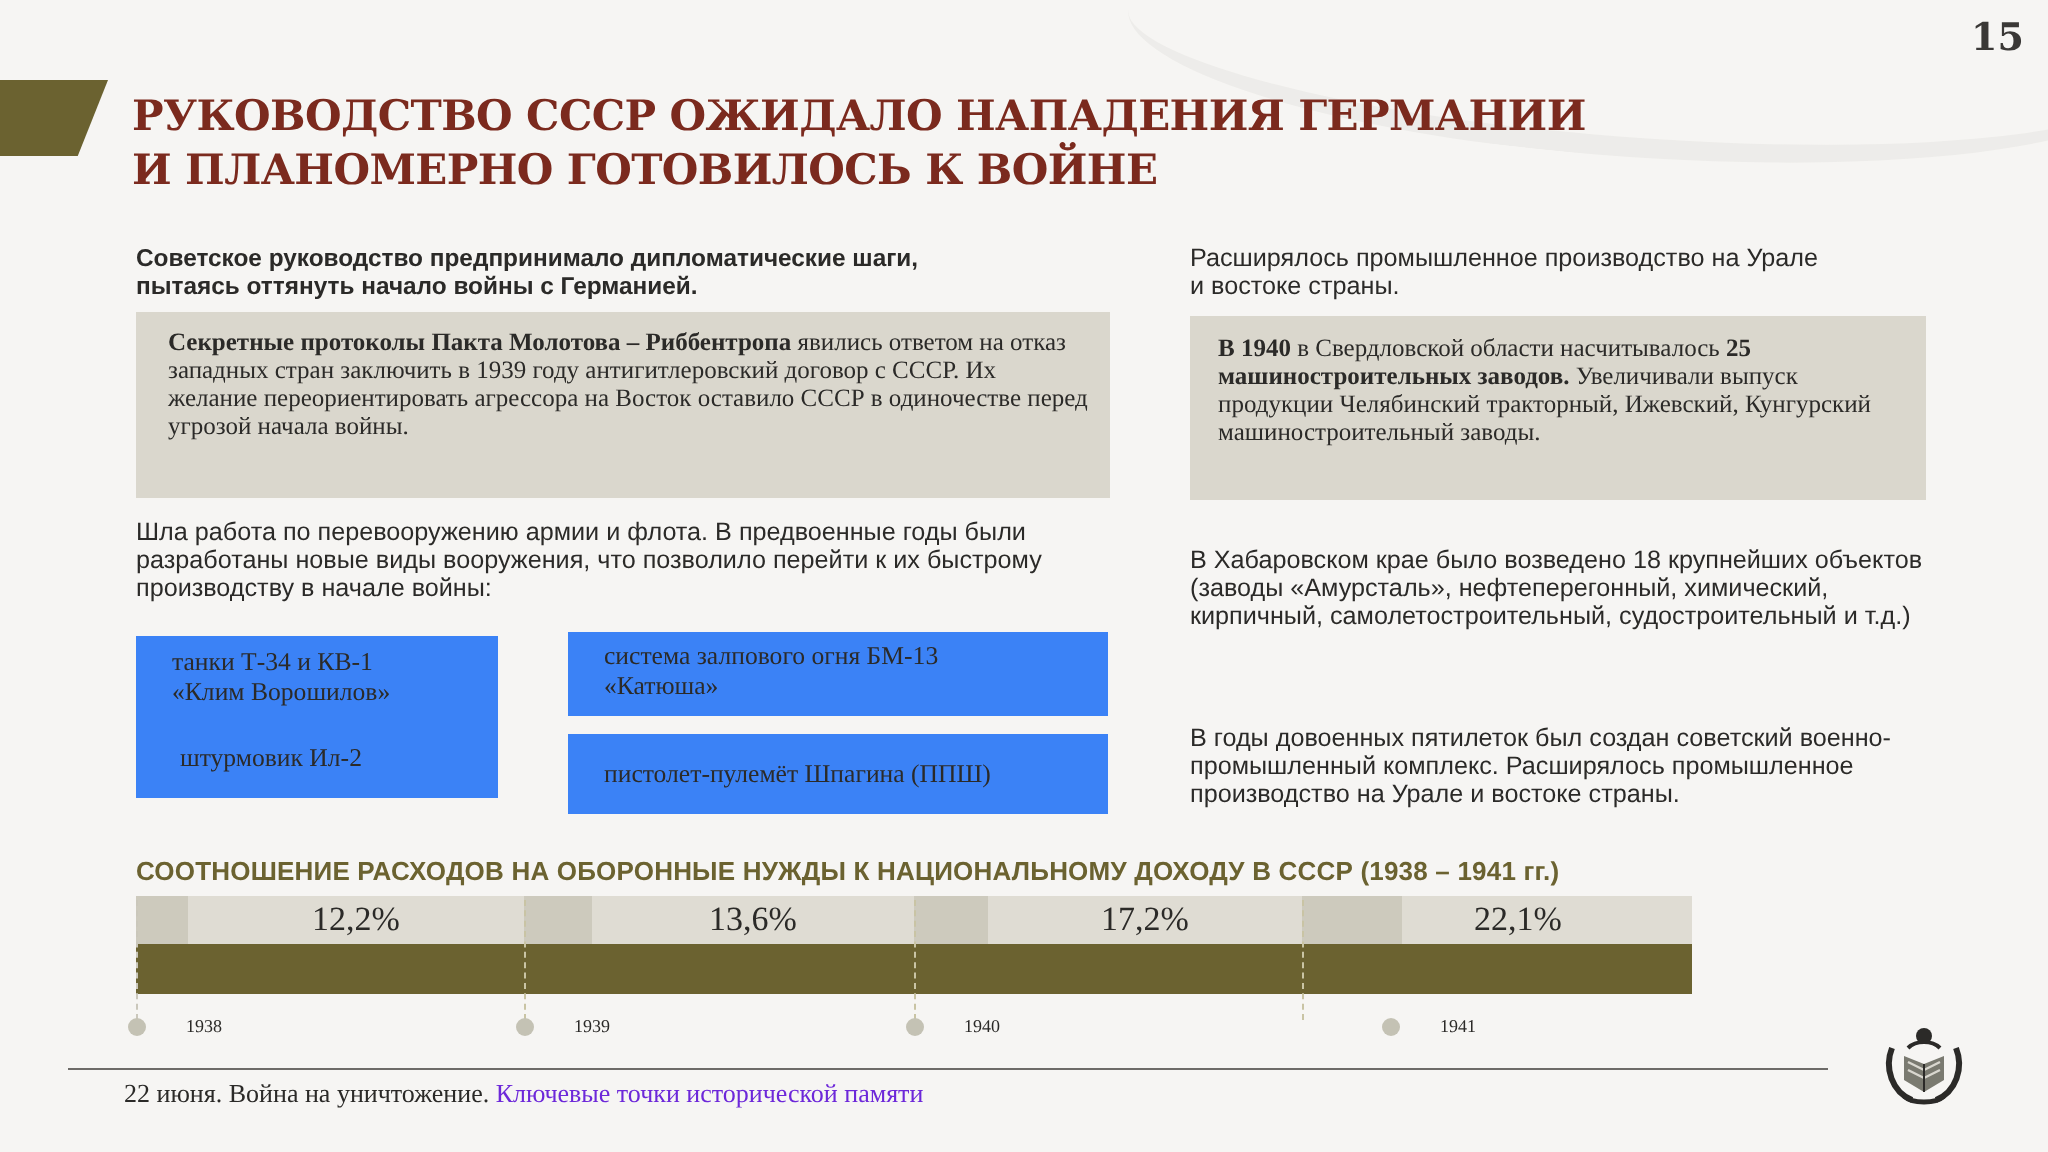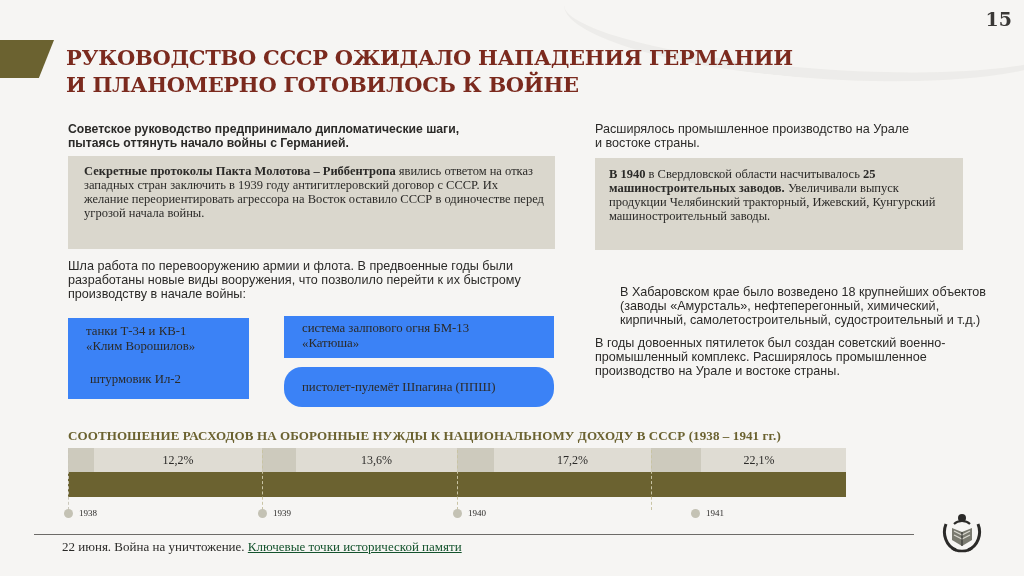--- a/index.html
+++ b/index.html
@@ -44,57 +44,57 @@
   .box b { font-weight: bold; }
   .chip {
     position: absolute; background: #3b82f6;
     font-family: "Liberation Serif", serif;
     font-size: 12.8px; line-height: 15px;
     display: flex; align-items: center; padding-left: 18px;
   }
   .chart-title {
     position: absolute; left: 68px; top: 428px;
     font-size: 13px; font-weight: bold; color: #6b6230;
-    font-family: Liberation Serif, serif; letter-spacing: 0.1px;
+    font-family: Liberation Sans, sans-serif; letter-spacing: 0.1px;
   }
   .chart-title .yrs { font-weight: bold; }
   .bar-light {
     position: absolute; left: 68px; top: 448px; width: 778px; height: 24px;
     background: #dfdcd3;
   }
   .seg {
     position: absolute; top: 0; height: 24px;
-    font-family: "Liberation Serif", serif; font-size: 12px;
+    font-family: "Liberation Serif", serif; font-size: 17px;
     display: flex; align-items: center; justify-content: center;
     color: #2b2a28;
   }
   .seg-shade { position: absolute; top: 0; height: 24px; background: #cdcabd; }
   .bar-dark {
     position: absolute; left: 68px; top: 472px; width: 778px; height: 25px;
     background: #6b6230;
   }
   .tick {
     position: absolute; top: 450px; height: 60px; width: 0;
     border-left: 1px dashed #cac7bb;
   }
   .tick.on-dark { border-left-color: #c9c4a4; }
   .year {
-    position: absolute; top: 508px; display: flex; align-items: center; gap: 6px;
+    position: absolute; top: 508px; display: flex; align-items: center; gap: 20px;
     font-family: "Liberation Serif", serif; font-size: 9px; color: #2b2a28;
   }
   .dot { width: 9px; height: 9px; border-radius: 50%; background: #c4c2b4; }
   .footer-line {
     position: absolute; left: 34px; top: 534px; width: 880px; height: 1px;
     background: #6d6b68;
   }
   .footer {
     position: absolute; left: 62px; top: 539px;
     font-family: "Liberation Serif", serif; font-size: 13px; color: #2b2a28;
   }
-  .footer .accent { color: #14532d; text-decoration: underline; }
+  .footer .accent { color: #6d28d9; }
   .emblem { position: absolute; left: 940px; top: 510px; width: 44px; height: 44px; }
 </style>
 </head>
 <body>
 
 <div class="swoosh"></div>
 <div class="page-num">15</div>
 
 <div class="title-tab"></div>
 <div class="title">
@@ -121,35 +121,35 @@
 </div>
 <div class="chip" style="left:284px; top:316px; width:270px; height:42px; align-items:flex-start; padding-top:5px;">
   <div>
     <div>система залпового огня БМ-13</div>
     <div>«Катюша»</div>
   </div>
 </div>
 <div class="chip" style="left:68px; top:359px; width:181px; height:40px; padding-left:22px;">
   <div>штурмовик Ил-2</div>
 </div>
-<div class="chip" style="left:284px; top:367px; width:270px; height:40px;border-radius:18px;">
+<div class="chip" style="left:284px; top:367px; width:270px; height:40px;">
   <div>пистолет-пулемёт Шпагина (ППШ)</div>
 </div>
 
 <div class="lead" style="left:595px; top:122px; width:380px; font-size:12.6px;">
   <span>Расширялось промышленное производство на Урале</span><br>
   <span>и  востоке страны.</span>
 </div>
 
 <div class="box" style="left:595px; top:158px; width:368px; height:92px; padding:9px 14px 12px 14px;">
   <b>В 1940</b><span> в Свердловской области насчитывалось </span><b>25 машиностроительных заводов.</b><span> Увеличивали выпуск продукции Челябинский тракторный, Ижевский, Кунгурский машиностроительный заводы.</span>
 </div>
 
-<div class="lead" style="left:595px; top:285px; width:370px; font-size:12.6px;margin-left:25px;">В Хабаровском крае было возведено 18 крупнейших объектов (заводы «Амурсталь», нефтеперегонный, химический, кирпичный, самолетостроительный, судостроительный и т.д.)</div>
-<div class="lead" style="left:595px; top:336px; width:370px; font-size:12.6px;">В годы довоенных пятилеток был создан советский военно-промышленный комплекс. Расширялось промышленное производство на Урале и востоке страны.</div>
+<div class="lead" style="left:595px; top:273px; width:370px; font-size:12.6px;">В Хабаровском крае было возведено 18 крупнейших объектов (заводы «Амурсталь», нефтеперегонный, химический, кирпичный, самолетостроительный, судостроительный и т.д.)</div>
+<div class="lead" style="left:595px; top:362px; width:370px; font-size:12.6px;">В годы довоенных пятилеток был создан советский военно-промышленный комплекс. Расширялось промышленное производство на Урале и востоке страны.</div>
 
 <div class="chart-title">
   <span>СООТНОШЕНИЕ РАСХОДОВ НА ОБОРОННЫЕ НУЖДЫ К НАЦИОНАЛЬНОМУ ДОХОДУ В СССР</span>
   <span class="yrs">(1938 – 1941 гг.)</span>
 </div>
 
 <div class="bar-light">
   <div class="seg-shade" style="left:0; width:26px;"></div>
   <div class="seg-shade" style="left:194px; width:34px;"></div>
   <div class="seg-shade" style="left:389px; width:37px;"></div>

